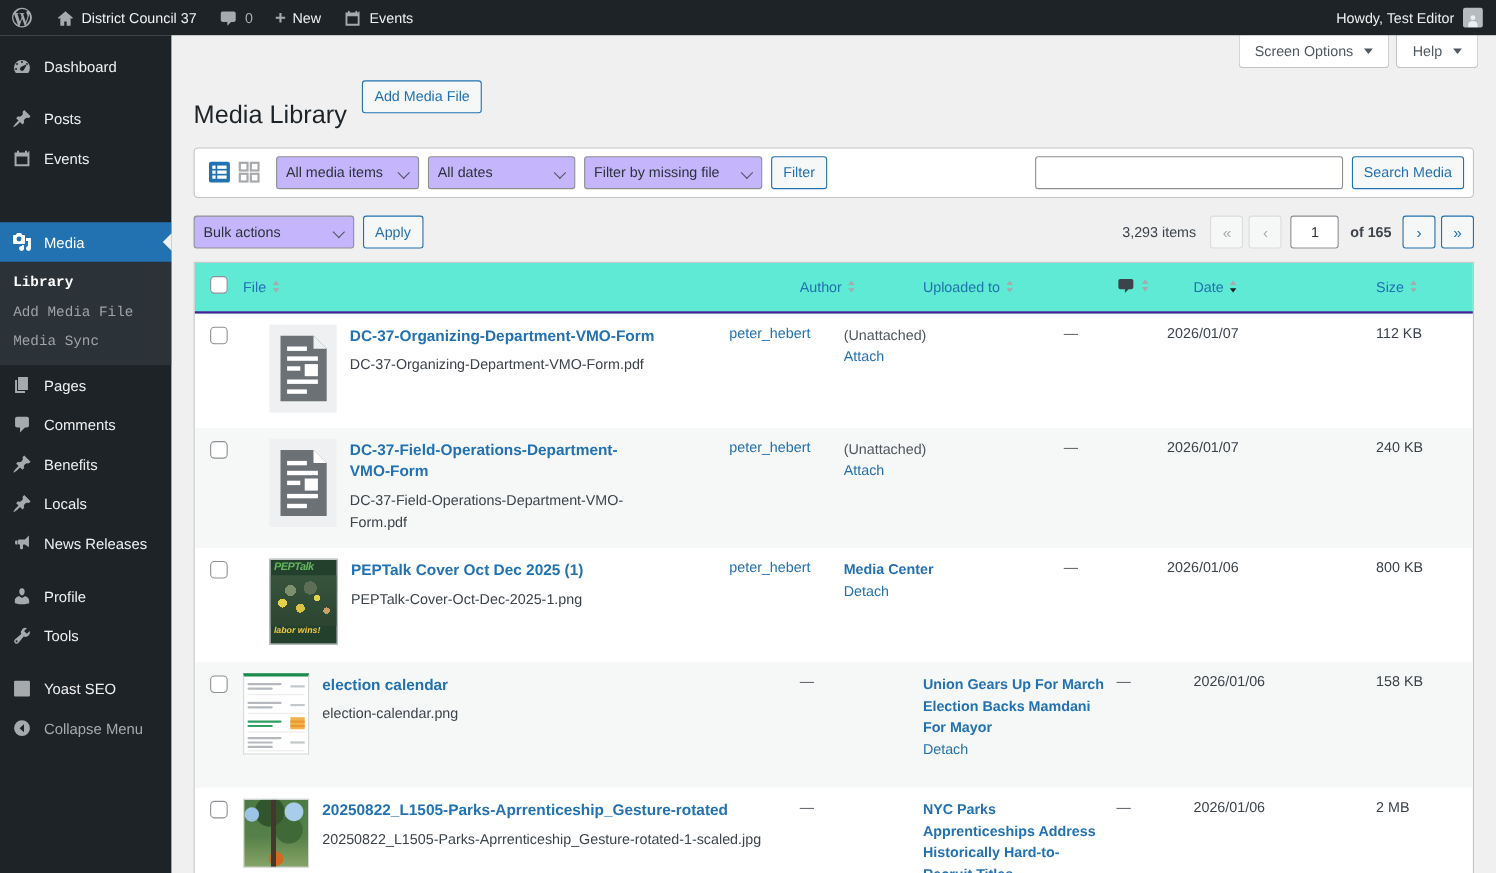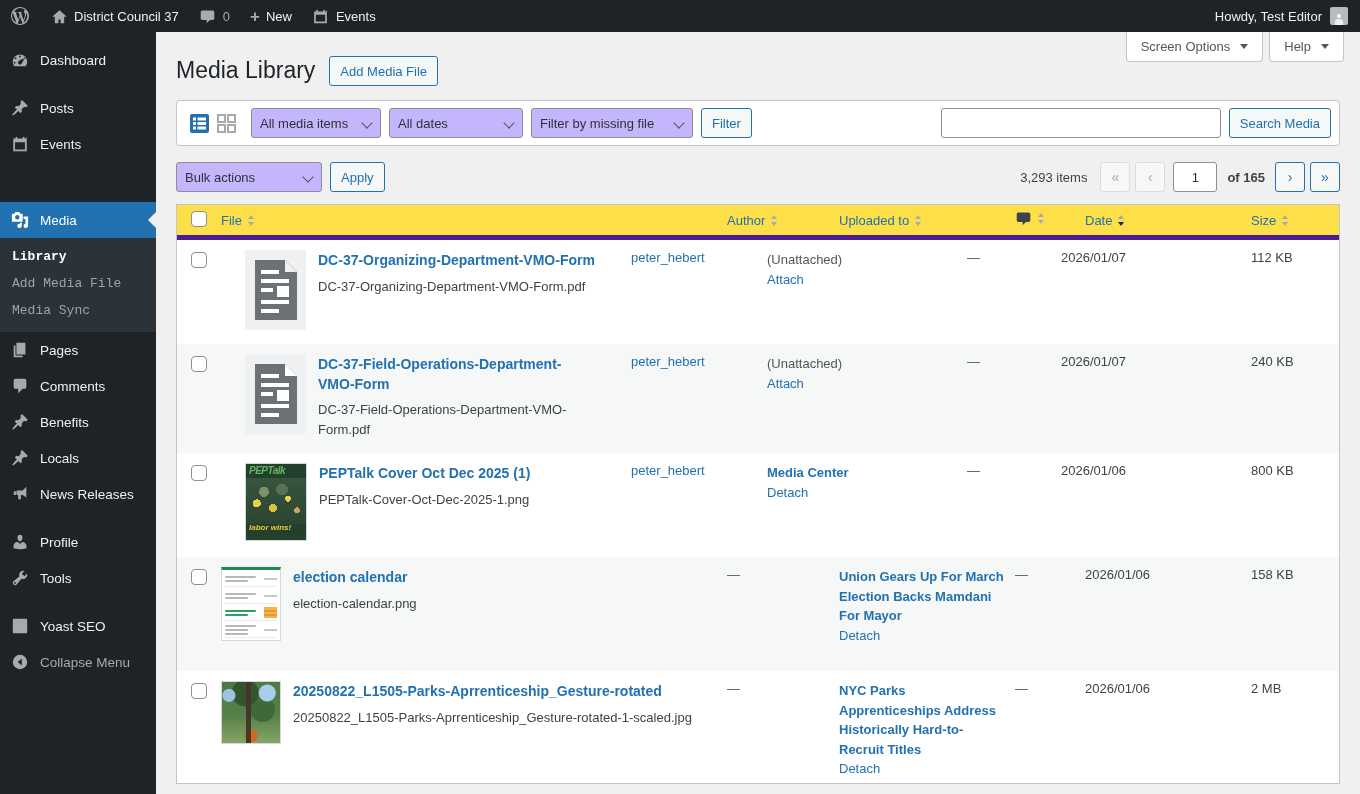--- a/index.html
+++ b/index.html
@@ -32,21 +32,21 @@
   .smi.current { color:#fff; font-weight:700; }
   .mi.collapse { color:#a7aaad; }
 
   
   #main { position:absolute; top:32px; left:156px; right:0; bottom:0; background:#f0f0f1; }
   #screen-meta { position:absolute; top:0; right:16px; display:flex; gap:6px; z-index:10; }
   .meta-btn { background:#fff; border:1px solid #c3c4c7; border-top:none; border-radius:0 0 4px 4px; height:30px; padding:0 14px; display:flex; align-items:center; gap:10px; font-size:13px; color:#50575e; cursor:pointer; }
   .caret-down { width:0; height:0; border-left:4px solid transparent; border-right:4px solid transparent; border-top:5px solid #50575e; }
 
   .page-head { padding:24px 20px 0; display:flex; align-items:center; }
-  .page-title { font-size:23px; font-weight:400; color:#1d2327; line-height:1.3; }
+  .page-title { font-size:23px; font-weight:400; color:#1d2327; line-height:1.3;margin-top:34px; }
   .btn { background:#f6f7f7; border:1px solid #2271b1; border-radius:3px; color:#2271b1; font-size:13px; font-family:inherit; padding:0 10px; height:30px; display:inline-flex; align-items:center; cursor:pointer; }
   .add-new { margin-left:14px; }
 
   .filterbar { margin:14px 20px 0; background:#fff; border:1px solid #c3c4c7; border-radius:4px; padding:7px 8px; display:flex; align-items:center; gap:8px; }
   .viewswitch { display:flex; align-items:center; gap:6px; margin:0 6px 0 4px; }
   .vs-ic { width:21px; height:21px; display:inline-flex; cursor:pointer; }
   .vs-ic svg { width:21px; height:21px; }
 
   .sel { position:relative; display:inline-block; }
   .sel select { appearance:none; -webkit-appearance:none; height:30px; border:1px solid #8c8f94; border-radius:3px; background:#c4b5fd; padding:0 28px 0 8px; font-size:13px; color:#2c3338; font-family:inherit; cursor:pointer; }
@@ -61,21 +61,21 @@
   .pager { margin-left:auto; display:flex; align-items:center; gap:5px; font-size:13px; color:#3c434a; }
   .pg-count { margin-right:8px; }
   .pg-btn { width:30px; height:30px; display:inline-flex; align-items:center; justify-content:center; border-radius:3px; font-size:14px; cursor:pointer; }
   .pg-btn.disabled { background:#f6f7f7; border:1px solid #dcdcde; color:#a7aaad; cursor:default; }
   .pg-btn.on { background:#f6f7f7; border:1px solid #2271b1; color:#2271b1; }
   .pg-input { width:44px; height:30px; border:1px solid #8c8f94; border-radius:3px; text-align:center; font-size:13px; font-family:inherit; color:#2c3338; margin:0 3px; }
   .pg-of { margin:0 5px 0 2px;font-weight:bold; }
 
   
   .media-table { margin:12px 20px 0; background:#fff; border:1px solid #c3c4c7; height:580px; overflow:hidden; }
-  .thead { display:flex; align-items:center; height:35px; border-bottom:5px solid #4c1d95; background:#fde047; }
+  .thead { display:flex; align-items:center; height:46px; border-bottom:2px solid #4c1d95; background:#5eead4; }
   .td { font-size:13px; color:#3c434a; }
   .col-cb { width:44px; padding-left:14px; flex:none; }
   .col-file { flex:1; display:flex; gap:12px; padding-right:12px; min-width:0; }
   .col-author { width:112px; flex:none; }
   .col-up { width:176px; flex:none; padding-right:10px; }
   .col-comments { width:70px; flex:none; }
   .col-date { width:166px; flex:none; }
   .col-size { width:88px; flex:none; }
   input[type="checkbox"] { width:16px; height:16px; border:1px solid #8c8f94; border-radius:4px; appearance:none; -webkit-appearance:none; background:#fff; cursor:pointer; }
   .sort { display:inline-flex; align-items:center; gap:6px; color:#2271b1; font-size:13px; }
@@ -87,21 +87,21 @@
 
   .tr { display:flex; padding:10px 0 14px; }
   .tr:nth-child(odd) { background:#f6f7f7; }
   .tr .col-cb { padding-top:2px; }
   .r1,.r2,.r3 { min-height:104px;gap:24px; }
   .r4 { min-height:114px; }
   .r5 { min-height:124px; }
   .finfo { min-width:0; padding-top:1px; }
   .ftitle { display:inline-block; font-size:14px; font-weight:700; color:#2271b1; line-height:1.4; }
   .fname { font-size:13px; color:#3c434a; margin-top:6px; line-height:1.5; word-wrap:break-word; }
-  .alink { color:#2271b1; font-size:13px; }
+  .alink { color:#2271b1; font-size:13px;margin-left:32px; }
   .dash { color:#50575e; }
   .up-text { display:block; color:#50575e; line-height:1.5; }
   .up-link { display:block; color:#2271b1; font-weight:700; line-height:1.5; }
   .up-action { display:inline-block; color:#2271b1; line-height:1.5; margin-top:0;text-align:right; }
 
   
   .thumb { flex:none; }
   .thumb-doc { width:61px; height:80px; background:#eef0f1; display:flex; align-items:center; justify-content:center; }
   .thumb-doc svg { width:46px; height:60px; }
   .thumb-pep { width:62px; height:78px; background:#23402d; position:relative; overflow:hidden; border:1px solid #d5d7d9; }

